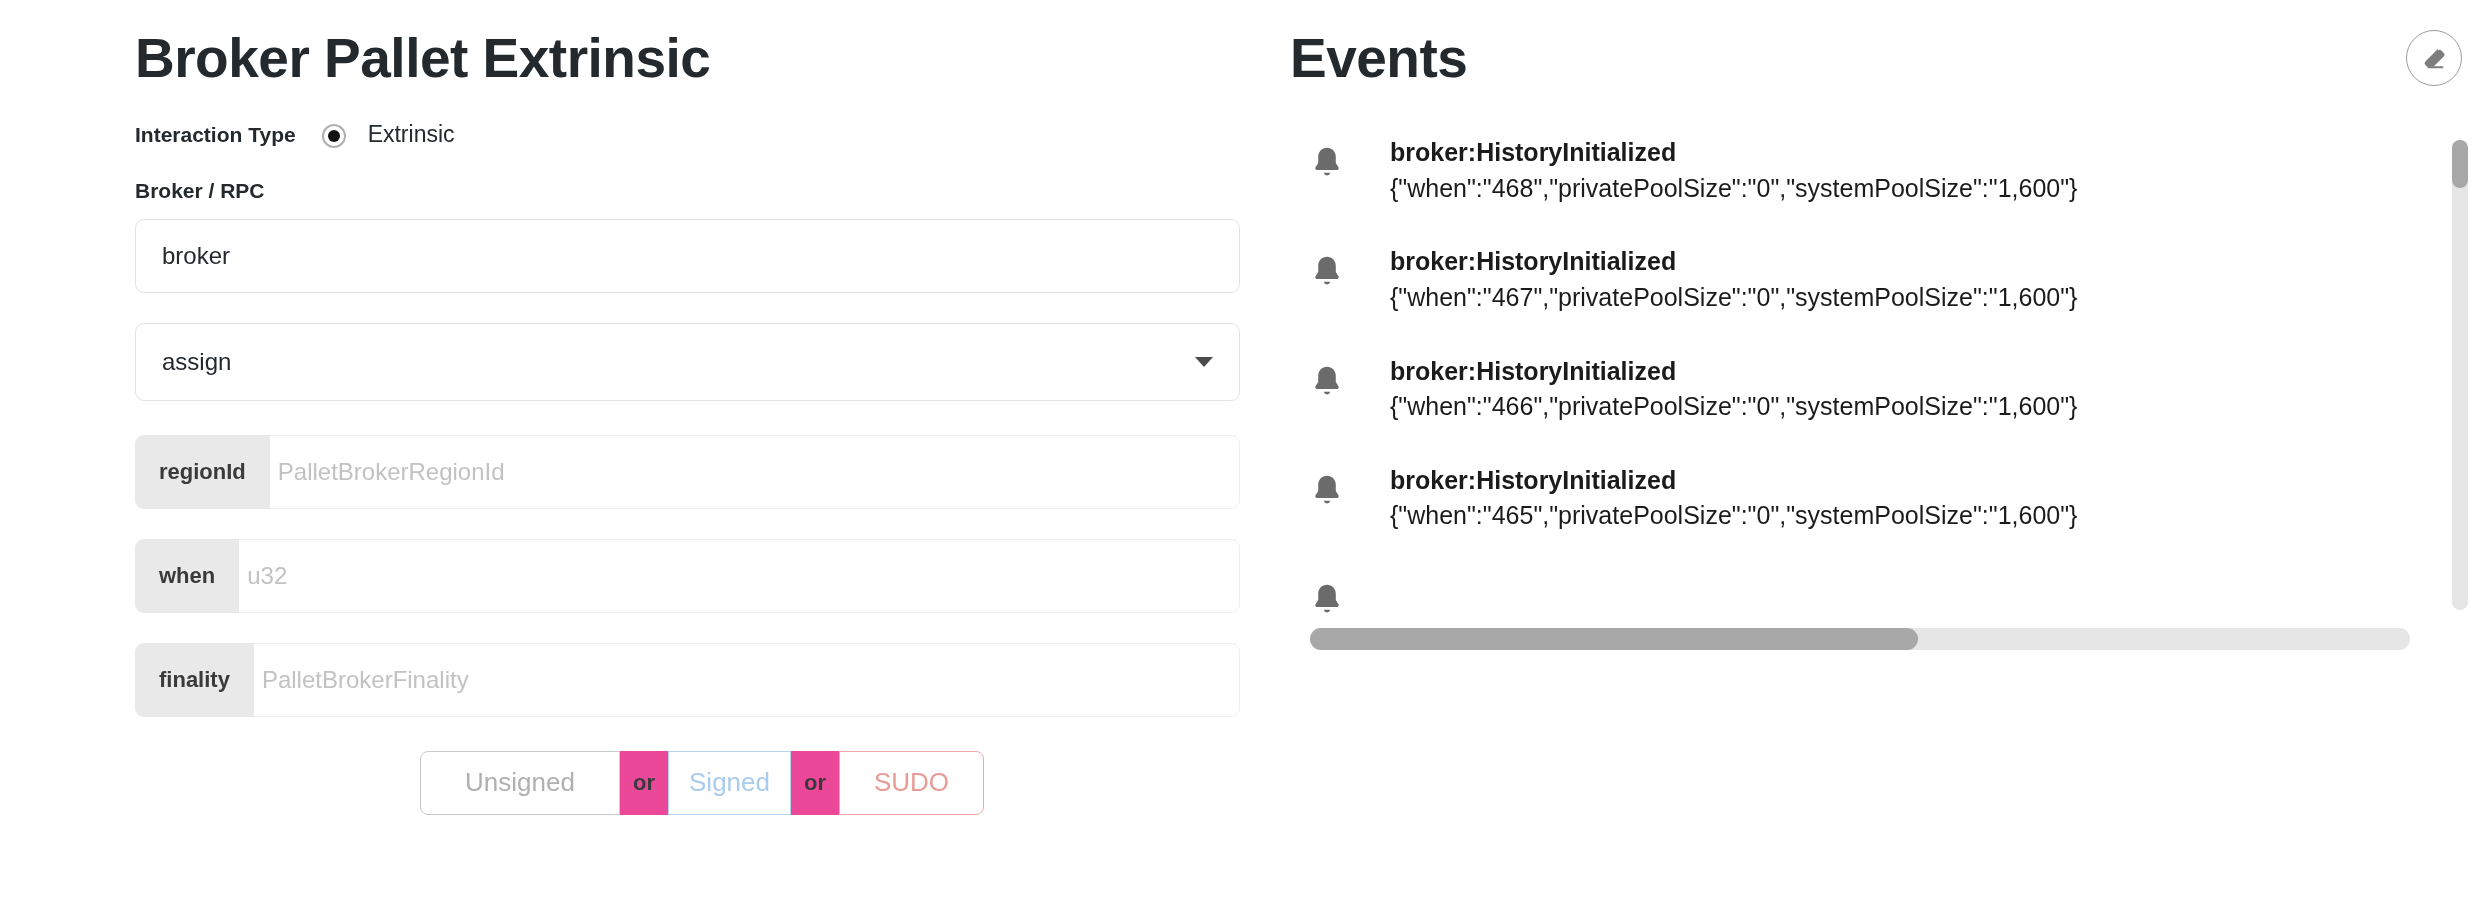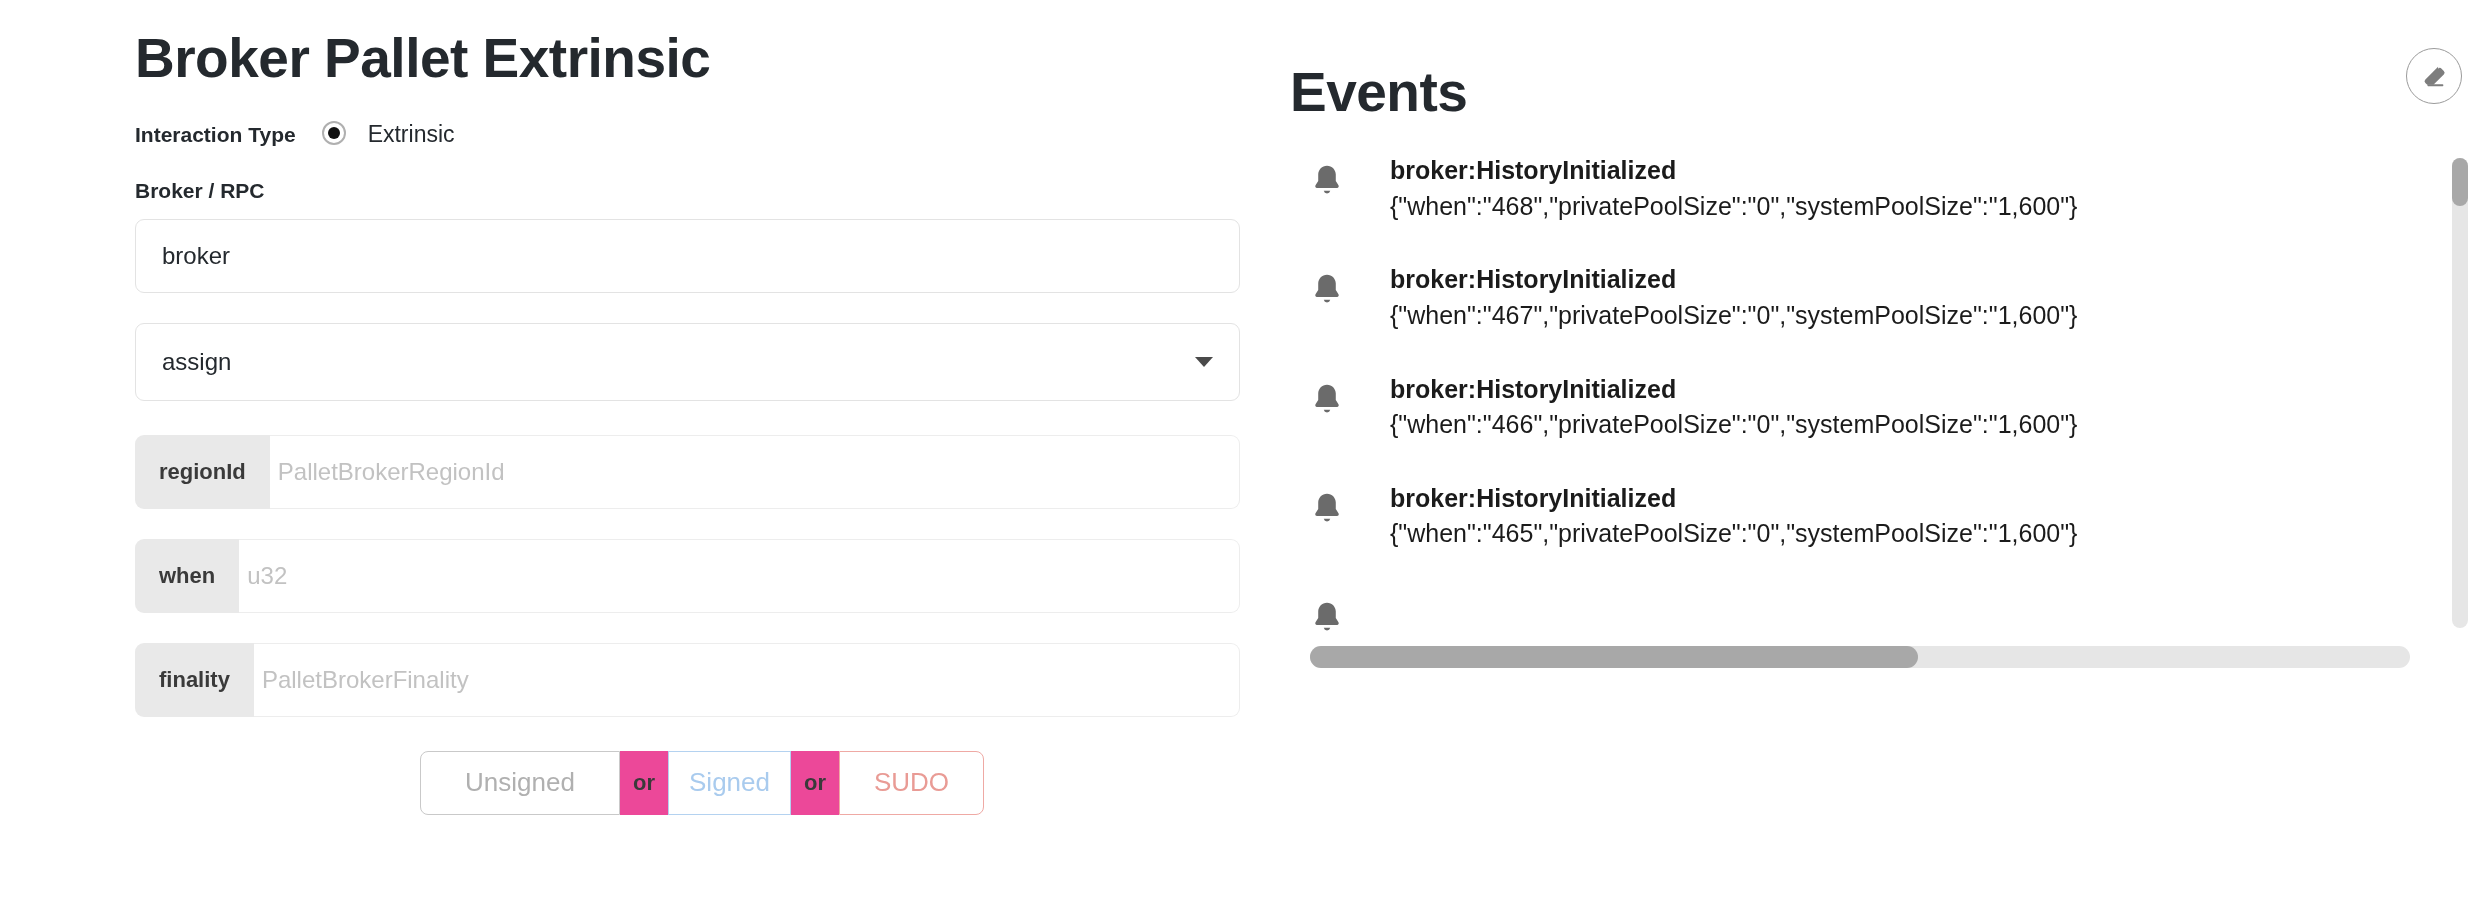--- a/index.html
+++ b/index.html
@@ -43,21 +43,21 @@
     margin-bottom: 30px;
   }
   .interaction-label {
     font-size: 21px;
     font-weight: 700;
     color: #24292e;
   }
   .radio-wrap {
     margin-left: 26px;
     display: flex;
-    align-items: flex-start;
+    align-items: flex-end;
   }
   .radio-outer {
     width: 24px; height: 24px;
     border-radius: 50%;
     border: 2px solid #b0b0b0;
     background: #fff;
     display: flex;
     align-items: center;
     justify-content: center;
   }
@@ -189,22 +189,21 @@
     align-items: center;
     background: #ec4899;
     position: relative;
     z-index: 2;
   }
 
   
   .right-col {
     position: relative;
     flex: 1;
-    padding-top: 44px;
-    margin-top: 18px;
+    padding-top: 28px;
   }
 
   .events-title {
     font-size: 55px;
     font-weight: 700;
     color: #24292e;
     letter-spacing: -0.5px;
     margin-left: 0;
     line-height: 1.1;
   }

